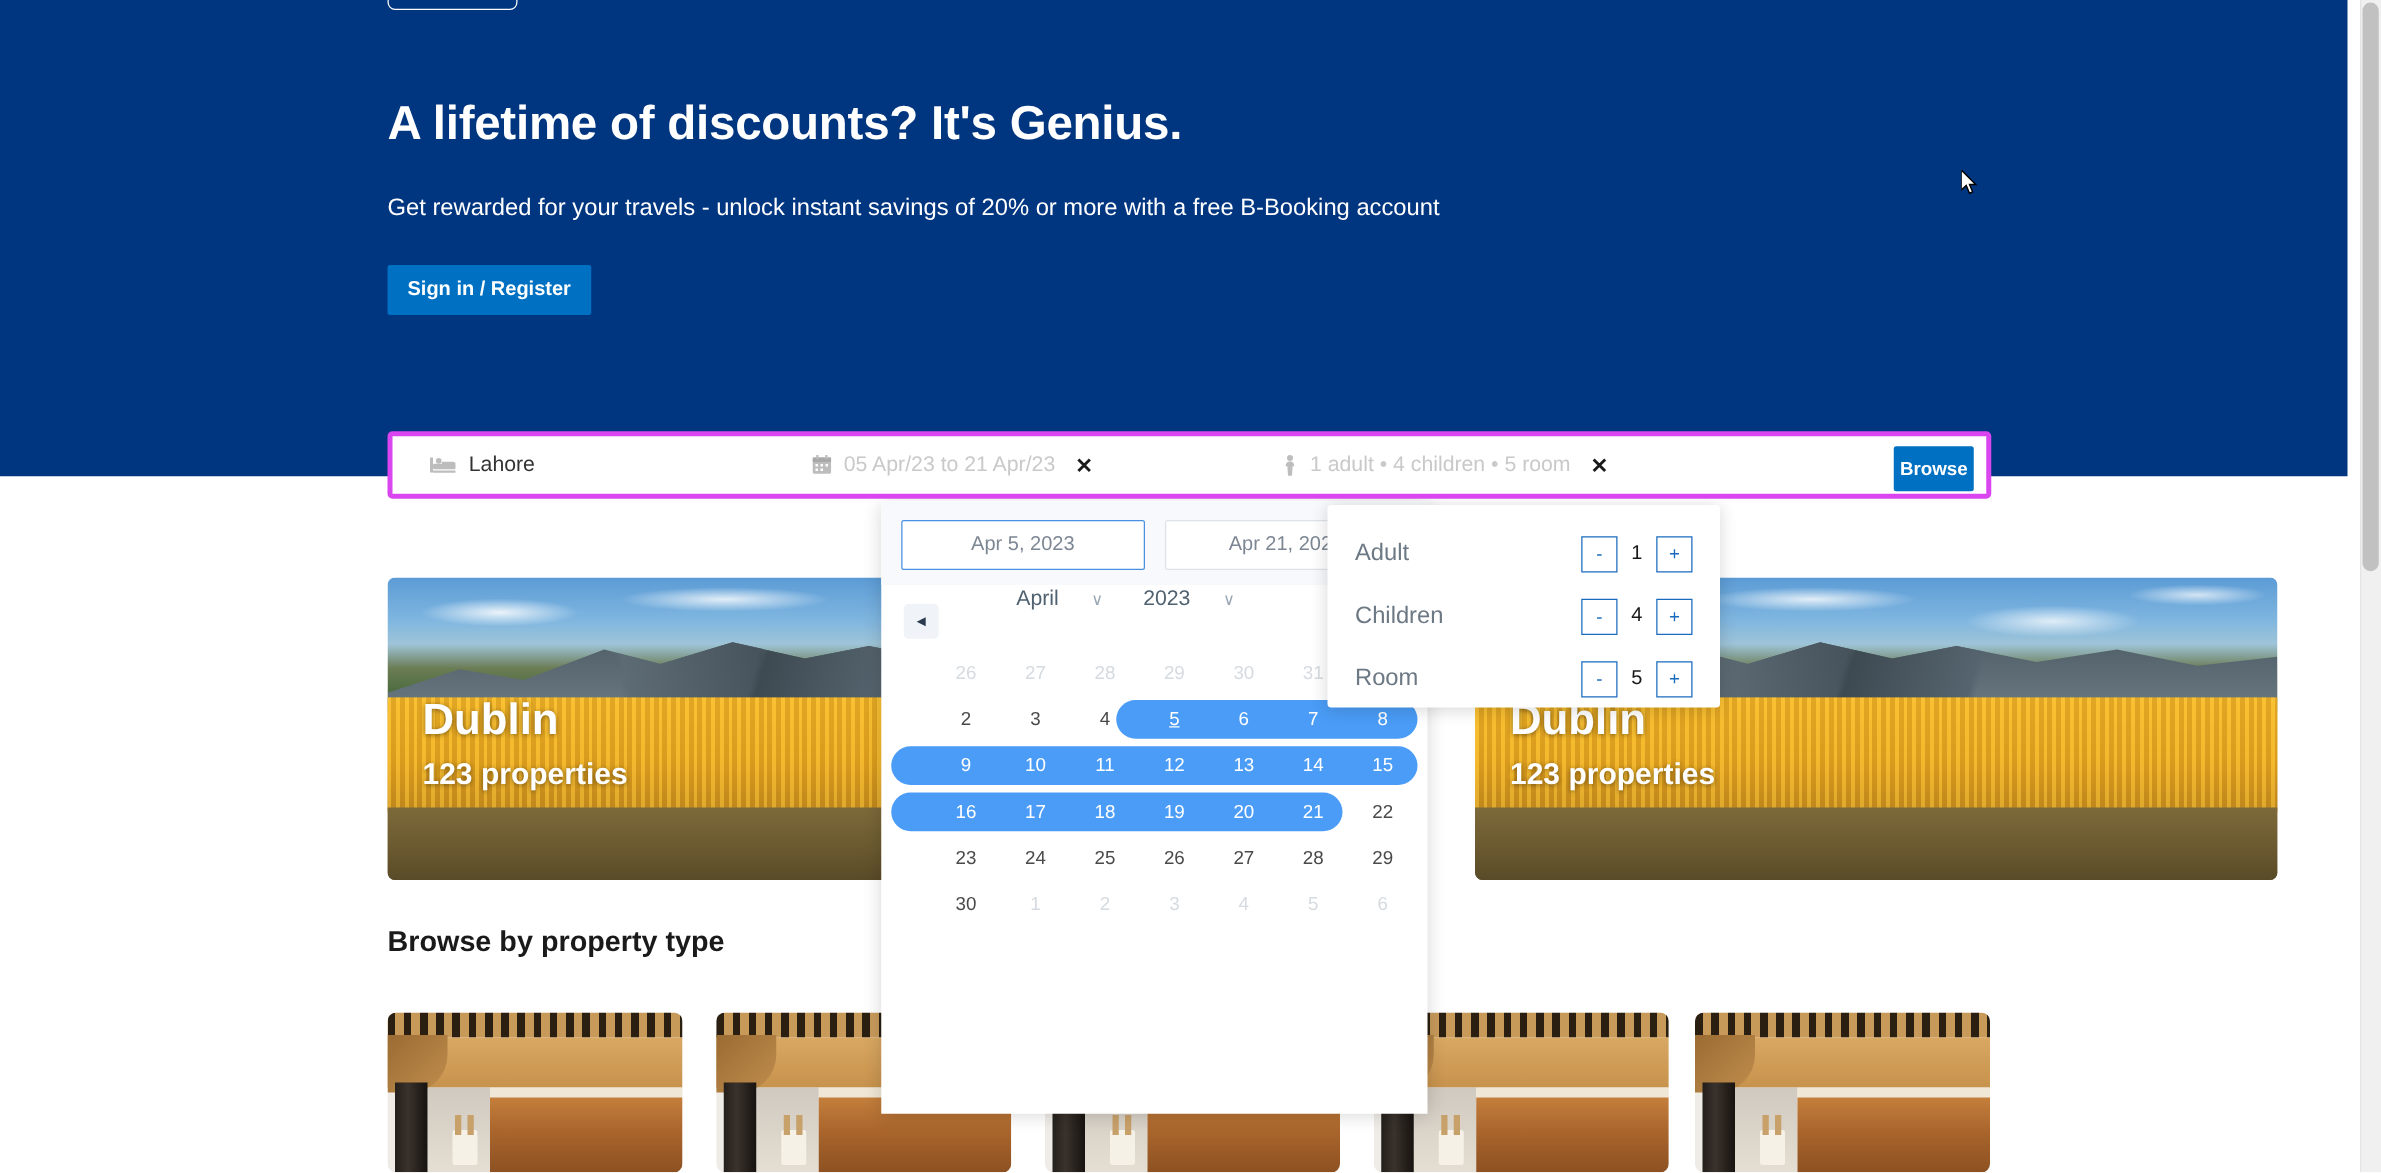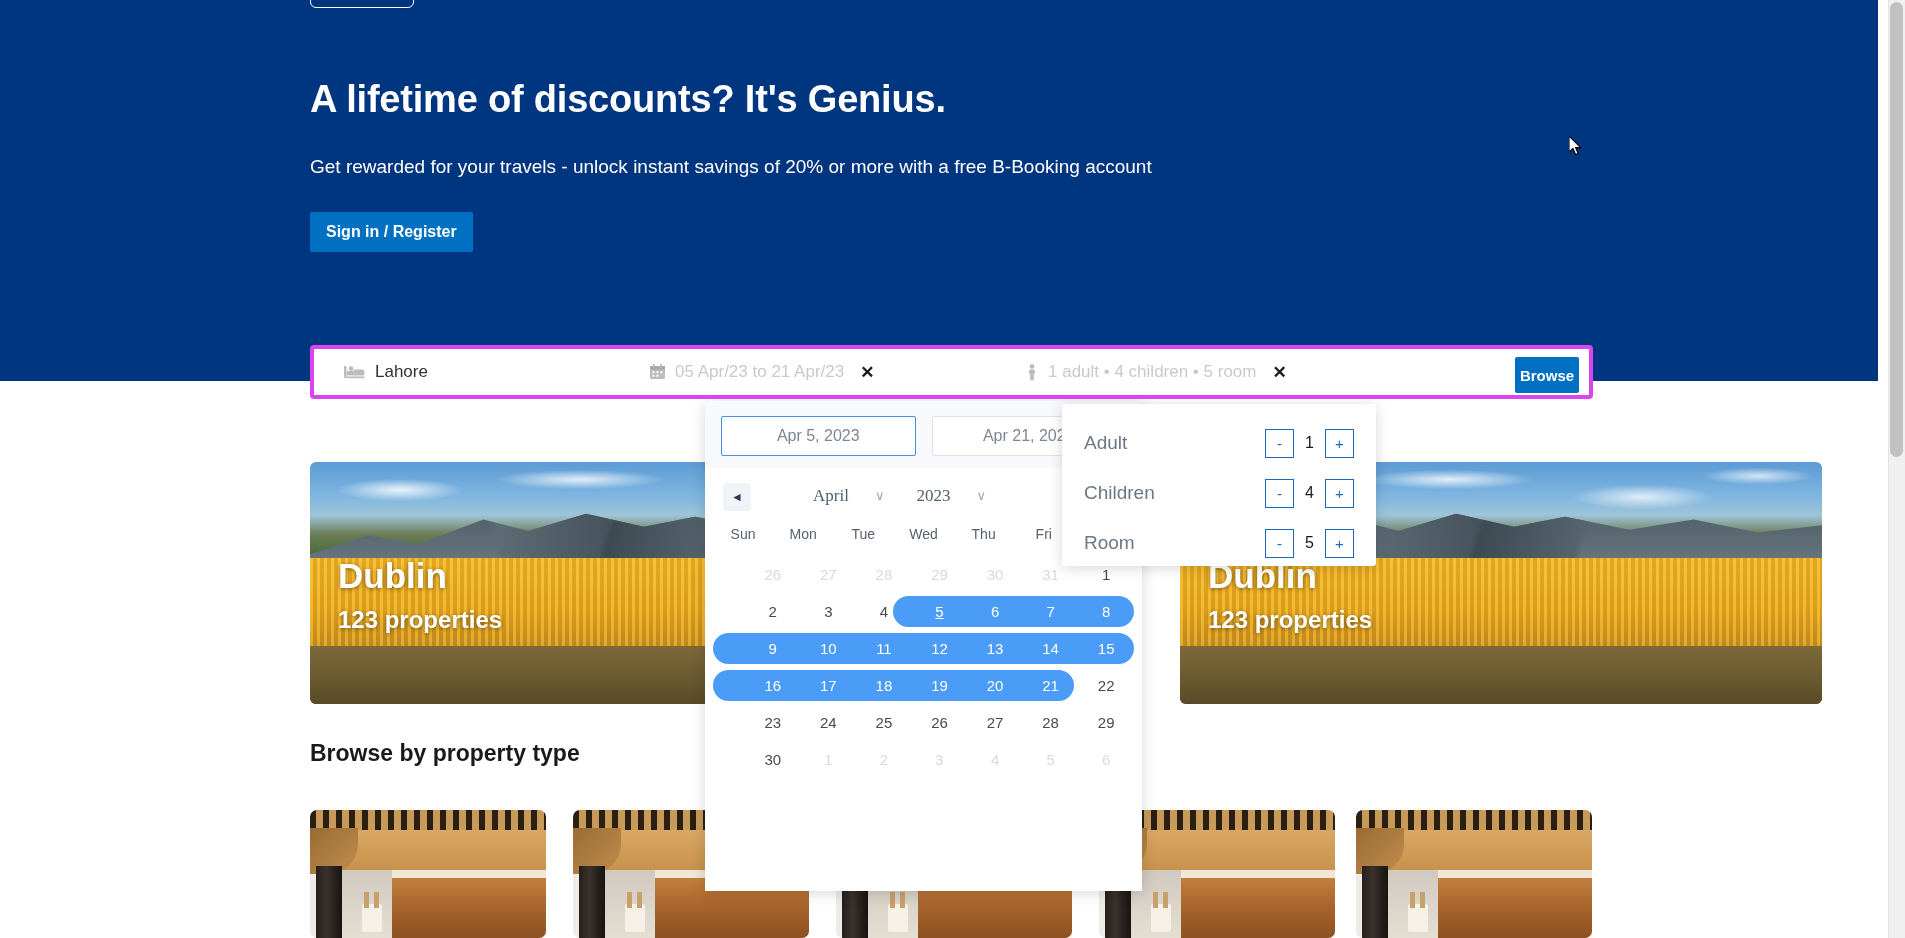--- a/index.html
+++ b/index.html
@@ -113,22 +113,22 @@
     padding: 14px 18px 8px 18px;
     position: relative; height: 52px;
   }
   .nav-prev {
     width: 28px; height: 28px;
     background: #f0f4f9; border: none; border-radius: 4px;
     color: #2b3a4d; font-size: 12px; cursor: pointer;
     display: flex; align-items: center; justify-content: center;
   }
   .cal-selects {
-    position: absolute; left: 108px; top: 18px;
-    display: flex; align-items: center; gap: 32px; font-family: Liberation Serif, serif;
+    position: absolute; left: 108px; top: 1px;
+    display: flex; align-items: center; gap: 32px;
   }
   .cal-select {
     display: flex; align-items: center; gap: 26px;
     font-size: 17px; color: #50616f; cursor: pointer;
   }
   .chev { color: #9aa7b4; font-size: 13px; }
   .dow-row, .day-row {
     display: grid;
     grid-template-columns: repeat(7, 1fr);
     padding: 0 8px;
@@ -474,29 +474,20 @@
           <span>April</span>
           <span class="chev">∨</span>
         </div>
         <div class="cal-select">
           <span>2023</span>
           <span class="chev">∨</span>
         </div>
       </div>
     </div>
 
-    <div class="dow-row" id="dow-row">
-        <div class="dow">Sun</div>
-        <div class="dow">Mon</div>
-        <div class="dow">Tue</div>
-        <div class="dow">Wed</div>
-        <div class="dow">Thu</div>
-        <div class="dow">Fri</div>
-        <div class="dow">Sat</div>
-      </div>
     <div id="cal-weeks">
         <div class="day-row">
           <div class="day muted">26</div>
           <div class="day muted">27</div>
           <div class="day muted">28</div>
           <div class="day muted">29</div>
           <div class="day muted">30</div>
           <div class="day muted">31</div>
           <div class="day">1</div>
         </div>

